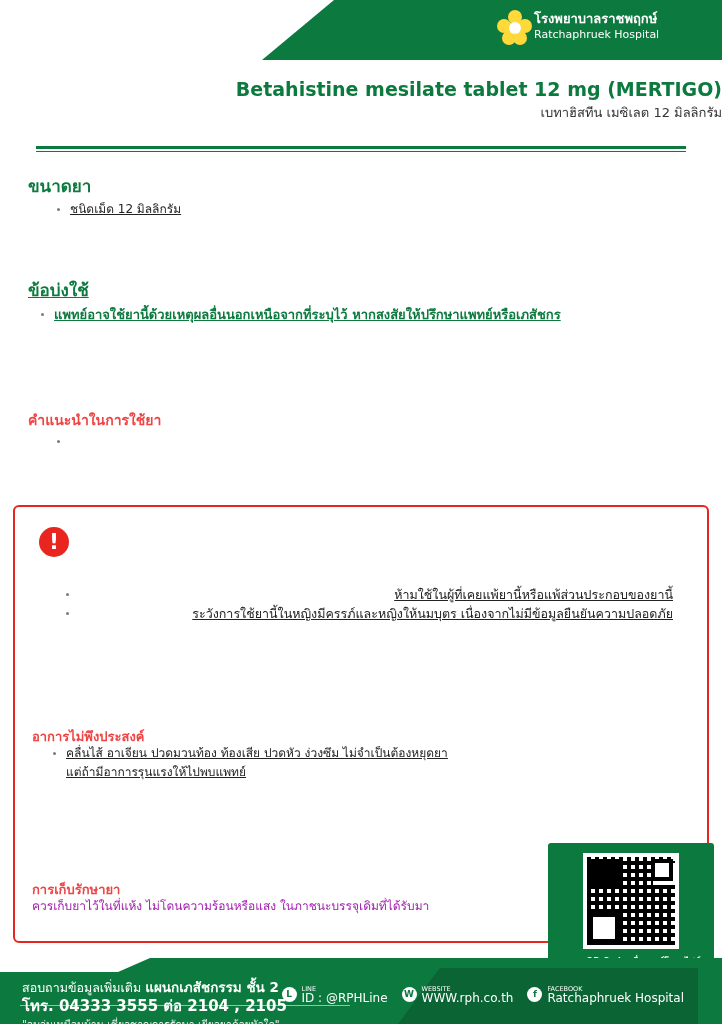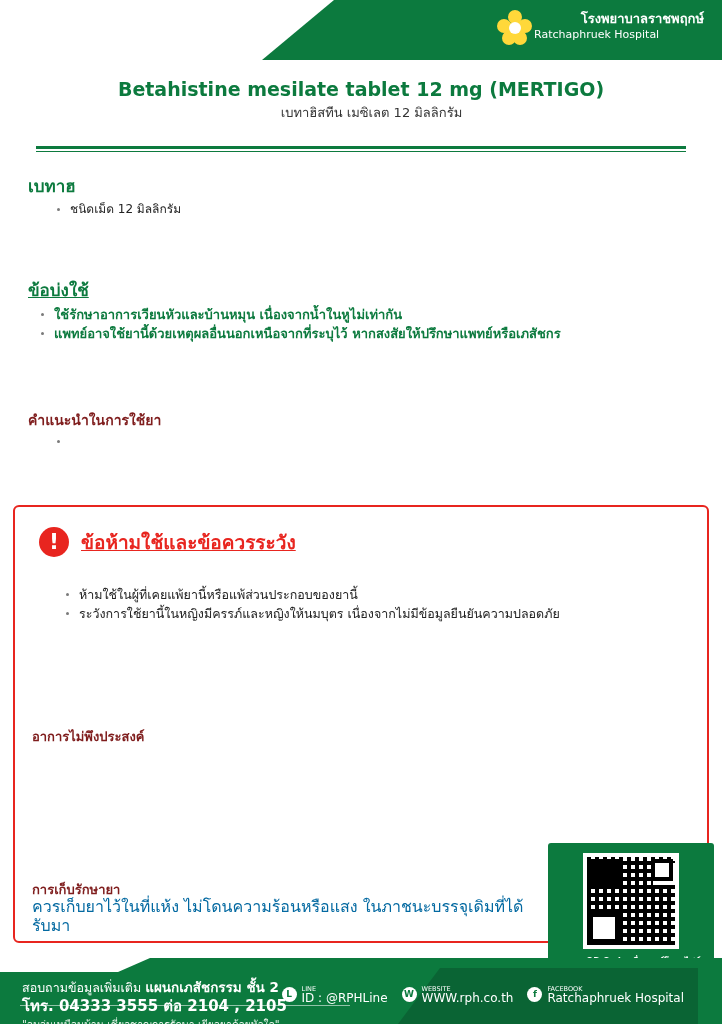--- a/index.html
+++ b/index.html
@@ -48,27 +48,27 @@
   .core {
     position: absolute; top: 13px; left: 13px;
     width: 12px; height: 12px; border-radius: 50%;
     background: #ffffff;
   }
   .hospital-name {
     position: absolute; top: 10px; right: 18px;
     text-align: left; color: #ffffff;
     width: 170px;
   }
-  .hospital-th { font-size: 13px; font-weight: bold; line-height: 17px; text-align: right; }
+  .hospital-th { font-size: 13px; font-weight: bold; line-height: 17px; }
   .hospital-en { font-size: 11px; line-height: 15px; }
 
   
   .title-block {
     position: absolute; top: 76px; left: 0; width: 722px;
-    text-align: center;
+    text-align: right;
   }
   .title-en {
     font-size: 19px; font-weight: bold; color: #0c7a3e;
     line-height: 26px;
   }
   .title-th {
     font-size: 13px; color: #333333; line-height: 22px; padding-left: 21px;
   }
 
   .divider {
@@ -84,24 +84,24 @@
   }
 
   
   .sec-head {
     position: absolute;
     font-size: 17px; font-weight: bold; color: #0c7a3e;
   }
   .sec-head.underline { text-decoration: underline; }
   .sec-head-dark {
     position: absolute;
-    font-size: 13px; font-weight: bold; color: #7f1d1d;
-  }
-
-  ul.bullets { list-style: none; }
+    font-size: 13px; font-weight: bold; color: #ef4444;
+  }
+
+  ul.bullets { list-style: none; text-decoration: underline; }
   ul.bullets li {
     position: relative;
     padding-left: 16px;
     line-height: 19px;
   }
   ul.bullets li:before {
     content: "";
     position: absolute; left: 3px; top: 8px;
     width: 3px; height: 3px; border-radius: 50%;
     background: #7a7a7a;
@@ -144,37 +144,37 @@
     line-height: 1;
   }
   .warn-title {
     font-size: 19px; font-weight: bold; color: #e8251f;
     text-decoration: underline;
   }
   .warn-list {
     position: absolute; top: 78px; left: 48px; width: 610px;
     font-size: 12.5px; color: #222222;
   }
-  .warn-list li { line-height: 22px; padding-left: 18px; }
+  .warn-list li { line-height: 22px; padding-left: 18px; text-align: right; }
 
   .ae-head { top: 726px; left: 32px; }
   .ae-list {
     position: absolute; top: 744px; left: 50px; width: 600px;
     font-size: 12px; color: #222222;
   }
   .ae-list li { line-height: 19px; }
   .ae-sub {
     padding-left: 16px; line-height: 19px;
     font-size: 12px; color: #222222;
   }
 
   .store-head { top: 879px; left: 32px; }
   .store-text {
     position: absolute; top: 897px; left: 32px; width: 500px;
-    font-size: 16px; color: #0369a1; line-height: 19px;
+    font-size: 12px; color: #a21caf; line-height: 19px;
   }
 
   
   .qr-panel {
     position: absolute; top: 843px; left: 548px;
     width: 166px; height: 140px;
     background: #0c7a3e;
     border-radius: 3px;
     text-align: center;
   }
@@ -274,48 +274,50 @@
       <div class="hospital-en">Ratchaphruek Hospital</div>
     </div>
   </div>
 
   <div class="title-block">
     <div class="title-en">Betahistine mesilate tablet 12 mg (MERTIGO)</div>
     <div class="title-th">เบทาฮิสทีน เมซิเลต 12 มิลลิกรัม</div>
   </div>
   <div class="divider"></div>
 
-  <div class="sec-head" style="top:172px; left:28px;">เบทาฮ</div>
+  <div class="sec-head" style="top:172px; left:28px;">ขนาดยา</div>
   <ul class="bullets dose-list">
     <li>ชนิดเม็ด 12 มิลลิกรัม</li>
   </ul>
 
   <div class="sec-head underline" style="top:276px; left:28px;font-family:Liberation Serif, serif;">ข้อบ่งใช้</div>
   <ul class="bullets use-list">
-    <li>ใช้รักษาอาการเวียนหัวและบ้านหมุน เนื่องจากน้ำในหูไม่เท่ากัน</li>
     <li>แพทย์อาจใช้ยานี้ด้วยเหตุผลอื่นนอกเหนือจากที่ระบุไว้ หากสงสัยให้ปรึกษาแพทย์หรือเภสัชกร</li>
   </ul>
 
   <div class="sec-head-dark" style="top:409px; left:28px; font-size:14px;">คำแนะนำในการใช้ยา</div>
   <ul class="bullets advice-list">
     <li></li>
   </ul>
 
   <div class="warn-box">
     <div class="warn-head">
       <div class="warn-icon">!</div>
-      <div class="warn-title">ข้อห้ามใช้และข้อควรระวัง</div>
     </div>
     <ul class="bullets warn-list">
       <li>ห้ามใช้ในผู้ที่เคยแพ้ยานี้หรือแพ้ส่วนประกอบของยานี้</li>
       <li>ระวังการใช้ยานี้ในหญิงมีครรภ์และหญิงให้นมบุตร เนื่องจากไม่มีข้อมูลยืนยันความปลอดภัย</li>
     </ul>
   </div>
 
   <div class="sec-head-dark ae-head">อาการไม่พึงประสงค์</div>
+  <ul class="bullets ae-list">
+    <li>คลื่นไส้ อาเจียน ปวดมวนท้อง ท้องเสีย ปวดหัว ง่วงซึม  ไม่จำเป็นต้องหยุดยา</li>
+    <div class="ae-sub">แต่ถ้ามีอาการรุนแรงให้ไปพบแพทย์</div>
+  </ul>
 
   <div class="sec-head-dark store-head">การเก็บรักษายา</div>
   <div class="store-text">ควรเก็บยาไว้ในที่แห้ง ไม่โดนความร้อนหรือแสง ในภาชนะบรรจุเดิมที่ได้รับมา</div>
 
   <div class="qr-panel">
     <div class="qr-code">
       <div class="qr-grid">
         <div class="qr-eye3"></div>
       </div>
     </div>

